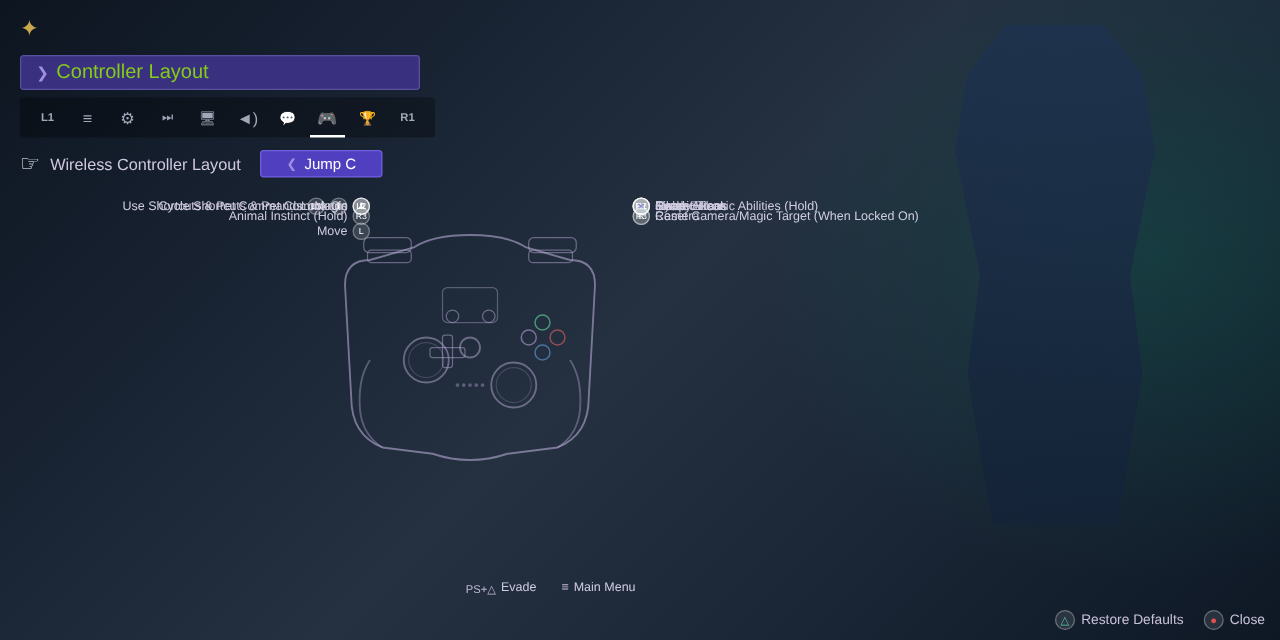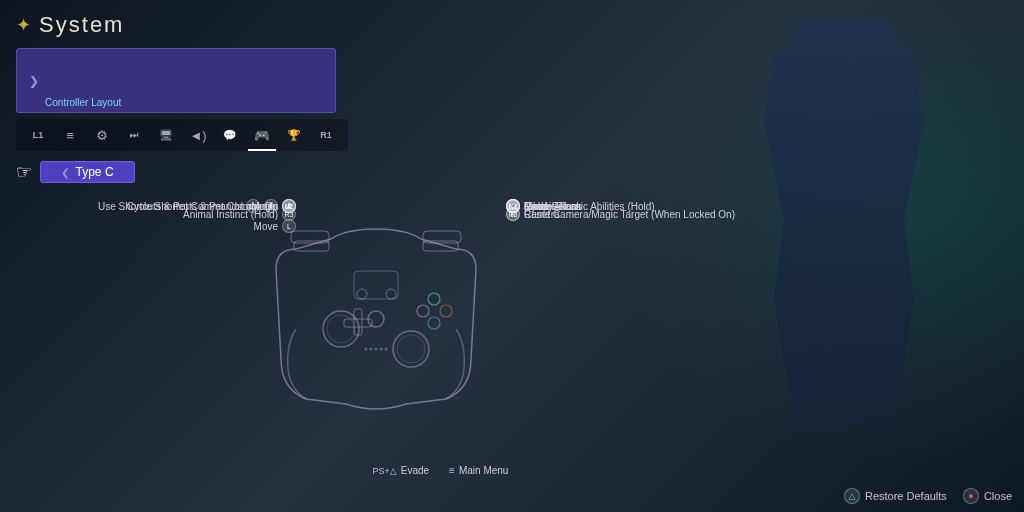--- a/index.html
+++ b/index.html
@@ -81,23 +81,22 @@
       margin-bottom: 6px;
       min-width: 320px;
     }
 
     .controller-layout-bar .arrow {
       color: #a090e0;
       font-size: 12px;
     }
 
     .controller-layout-bar .label {
-      color: #7dd3fc;
-      font-size: 10px;
-      margin-top: 44px;
+      color: #84cc16;
+      font-size: 16px;
     }
 
     
     .tabs-row {
       display: flex;
       align-items: center;
       gap: 4px;
       margin-bottom: 10px;
       background: rgba(0,0,0,0.3);
       padding: 4px 8px;
@@ -279,21 +278,20 @@
 <body>
 
 <div class="bg"></div>
 <div class="bg-character"></div>
 
 <div class="content">
 
   
   <div class="header">
     <span class="header-icon">✦</span>
-    <span class="header-title">System</span>
   </div>
 
   
   <div class="controller-layout-bar">
     <span class="arrow">❯</span>
     <span class="label">Controller Layout</span>
   </div>
 
   
   <div class="tabs-row">
@@ -305,23 +303,24 @@
     <div class="tab-item">◄)</div>
     <div class="tab-item" style="font-size:11px">💬</div>
     <div class="tab-item active" style="font-size:13px;color:#fff">🎮</div>
     <div class="tab-item" style="font-size:11px">🏆</div>
     <div class="tab-item" style="font-size:9px;font-weight:bold;color:#a0a8b8">R1</div>
   </div>
 
   
   <div class="controller-setting-row">
     <span class="hand-icon">☞</span>
+    <span class="setting-label">Wireless Controller Layout</span>
     <div class="setting-value-box">
       <span class="arrow-left">❮</span>
-      <span>Type C</span>
+      <span>Jump C</span>
     </div>
   </div>
 
   
   <div class="controller-area" style="position:relative; width:650px; height:270px; margin-left:10px; margin-top:4px;">
 
     <div style="position:absolute; left:0; top:0; display:flex; flex-direction:column; gap:10px; align-items:flex-end; width:270px;">
       <div class="label-line" style="justify-content:flex-end;text-align:center;">
         <span>Lock On</span>
         <span class="btn-icon l1">L1</span>

